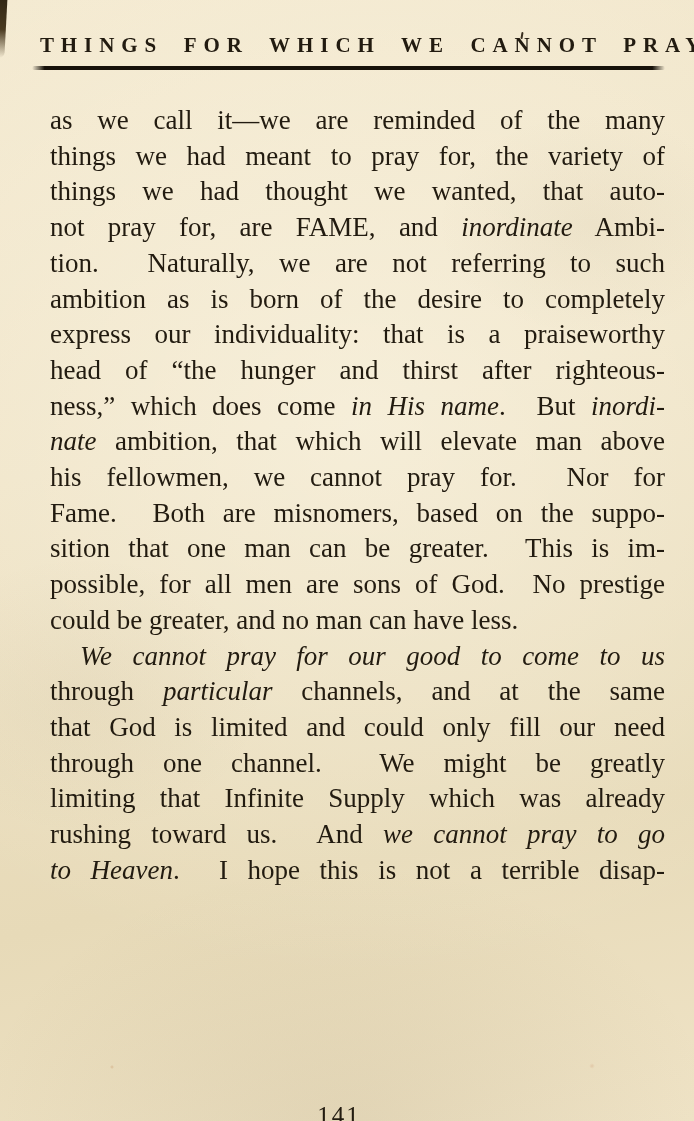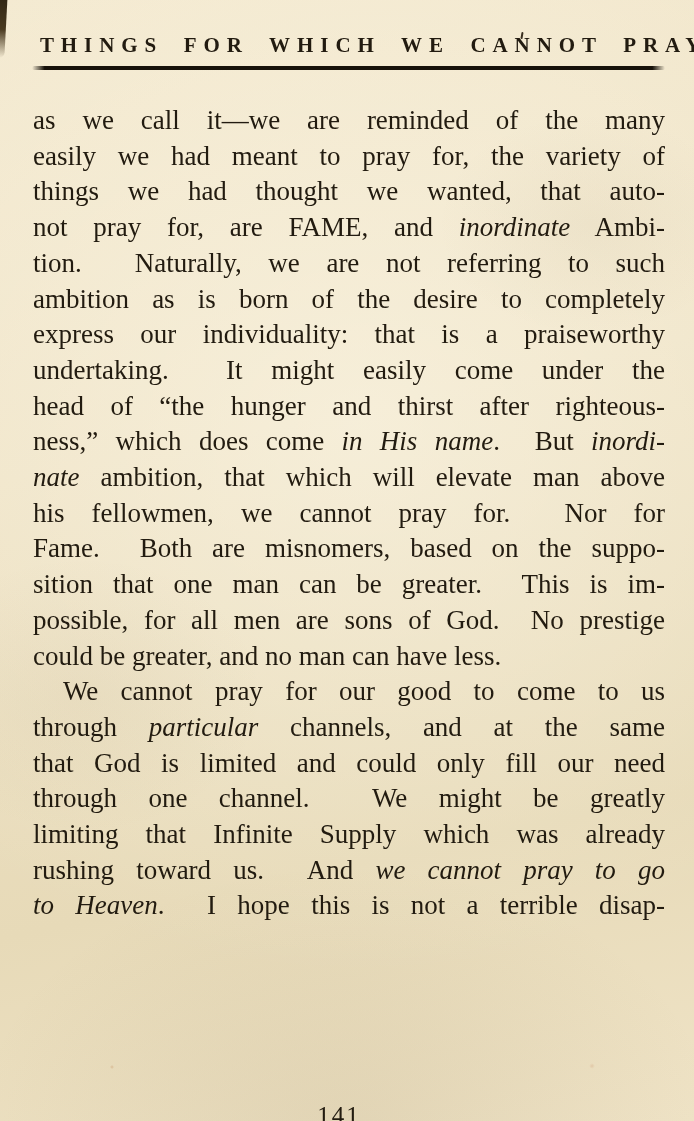--- a/index.html
+++ b/index.html
@@ -66,23 +66,24 @@
   }
   .body-text {
     position: absolute; top: 103px; left: 33px; width: 632px;
     font-size: 27px;
     line-height: 35.7px;
     color: var(--ink);
   }
   .line {
     text-align: justify;
     text-align-last: justify;
+    margin-left: 17px;
   }
   .line.no-stretch { text-align-last: left; }
-  .line.indent { padding-left: 30px; }
+  .line.indent { padding-left: 30px; font-style: italic; }
   .line i { font-style: italic; }
   .page-number {
     position: absolute; top: 1102px; left: 0; width: 678px;
     text-align: center;
     font-size: 25px;
     letter-spacing: 2px;
     color: var(--ink);
   }
 </style>
 </head>
@@ -93,27 +94,26 @@
   <div class="corner-wedge"></div>
 
   <div class="running-head">THINGS FOR WHICH WE CANNOT PRAY</div>
 
   <div class="print-speck"></div>
 
   <div class="head-rule"></div>
 
   <div class="body-text">
       <div class="line"><span>as we call it—we are reminded of the many</span></div>
-      <div class="line"><span>easily we had meant to pray for, the variety of</span></div>
+      <div class="line"><span>things we had meant to pray for, the variety of</span></div>
       <div class="line"><span>things we had thought we wanted, that auto-</span></div>
       <div class="line"><span>not pray for, are FAME, and </span><i>inordinate</i><span> Ambi-</span></div>
       <div class="line"><span>tion.&nbsp; Naturally, we are not referring to such</span></div>
       <div class="line"><span>ambition as is born of the desire to completely</span></div>
       <div class="line"><span>express our individuality: that is a praiseworthy</span></div>
-      <div class="line"><span>undertaking.&nbsp; It might easily come under the</span></div>
       <div class="line"><span>head of “the hunger and thirst after righteous-</span></div>
       <div class="line"><span>ness,” which does come </span><i>in His name</i><span>.&nbsp; But </span><i>inordi-</i></div>
       <div class="line"><i>nate</i><span> ambition, that which will elevate man above</span></div>
       <div class="line"><span>his fellowmen, we cannot pray for.&nbsp; Nor for</span></div>
       <div class="line"><span>Fame.&nbsp; Both are misnomers, based on the suppo-</span></div>
       <div class="line"><span>sition that one man can be greater.&nbsp; This is im-</span></div>
       <div class="line"><span>possible, for all men are sons of God.&nbsp; No prestige</span></div>
       <div class="line no-stretch"><span>could be greater, and no man can have less.</span></div>
       <div class="line indent"><span>We cannot pray for our good to come to us</span></div>
       <div class="line"><span>through </span><i>particular</i><span> channels, and at the same</span></div>

